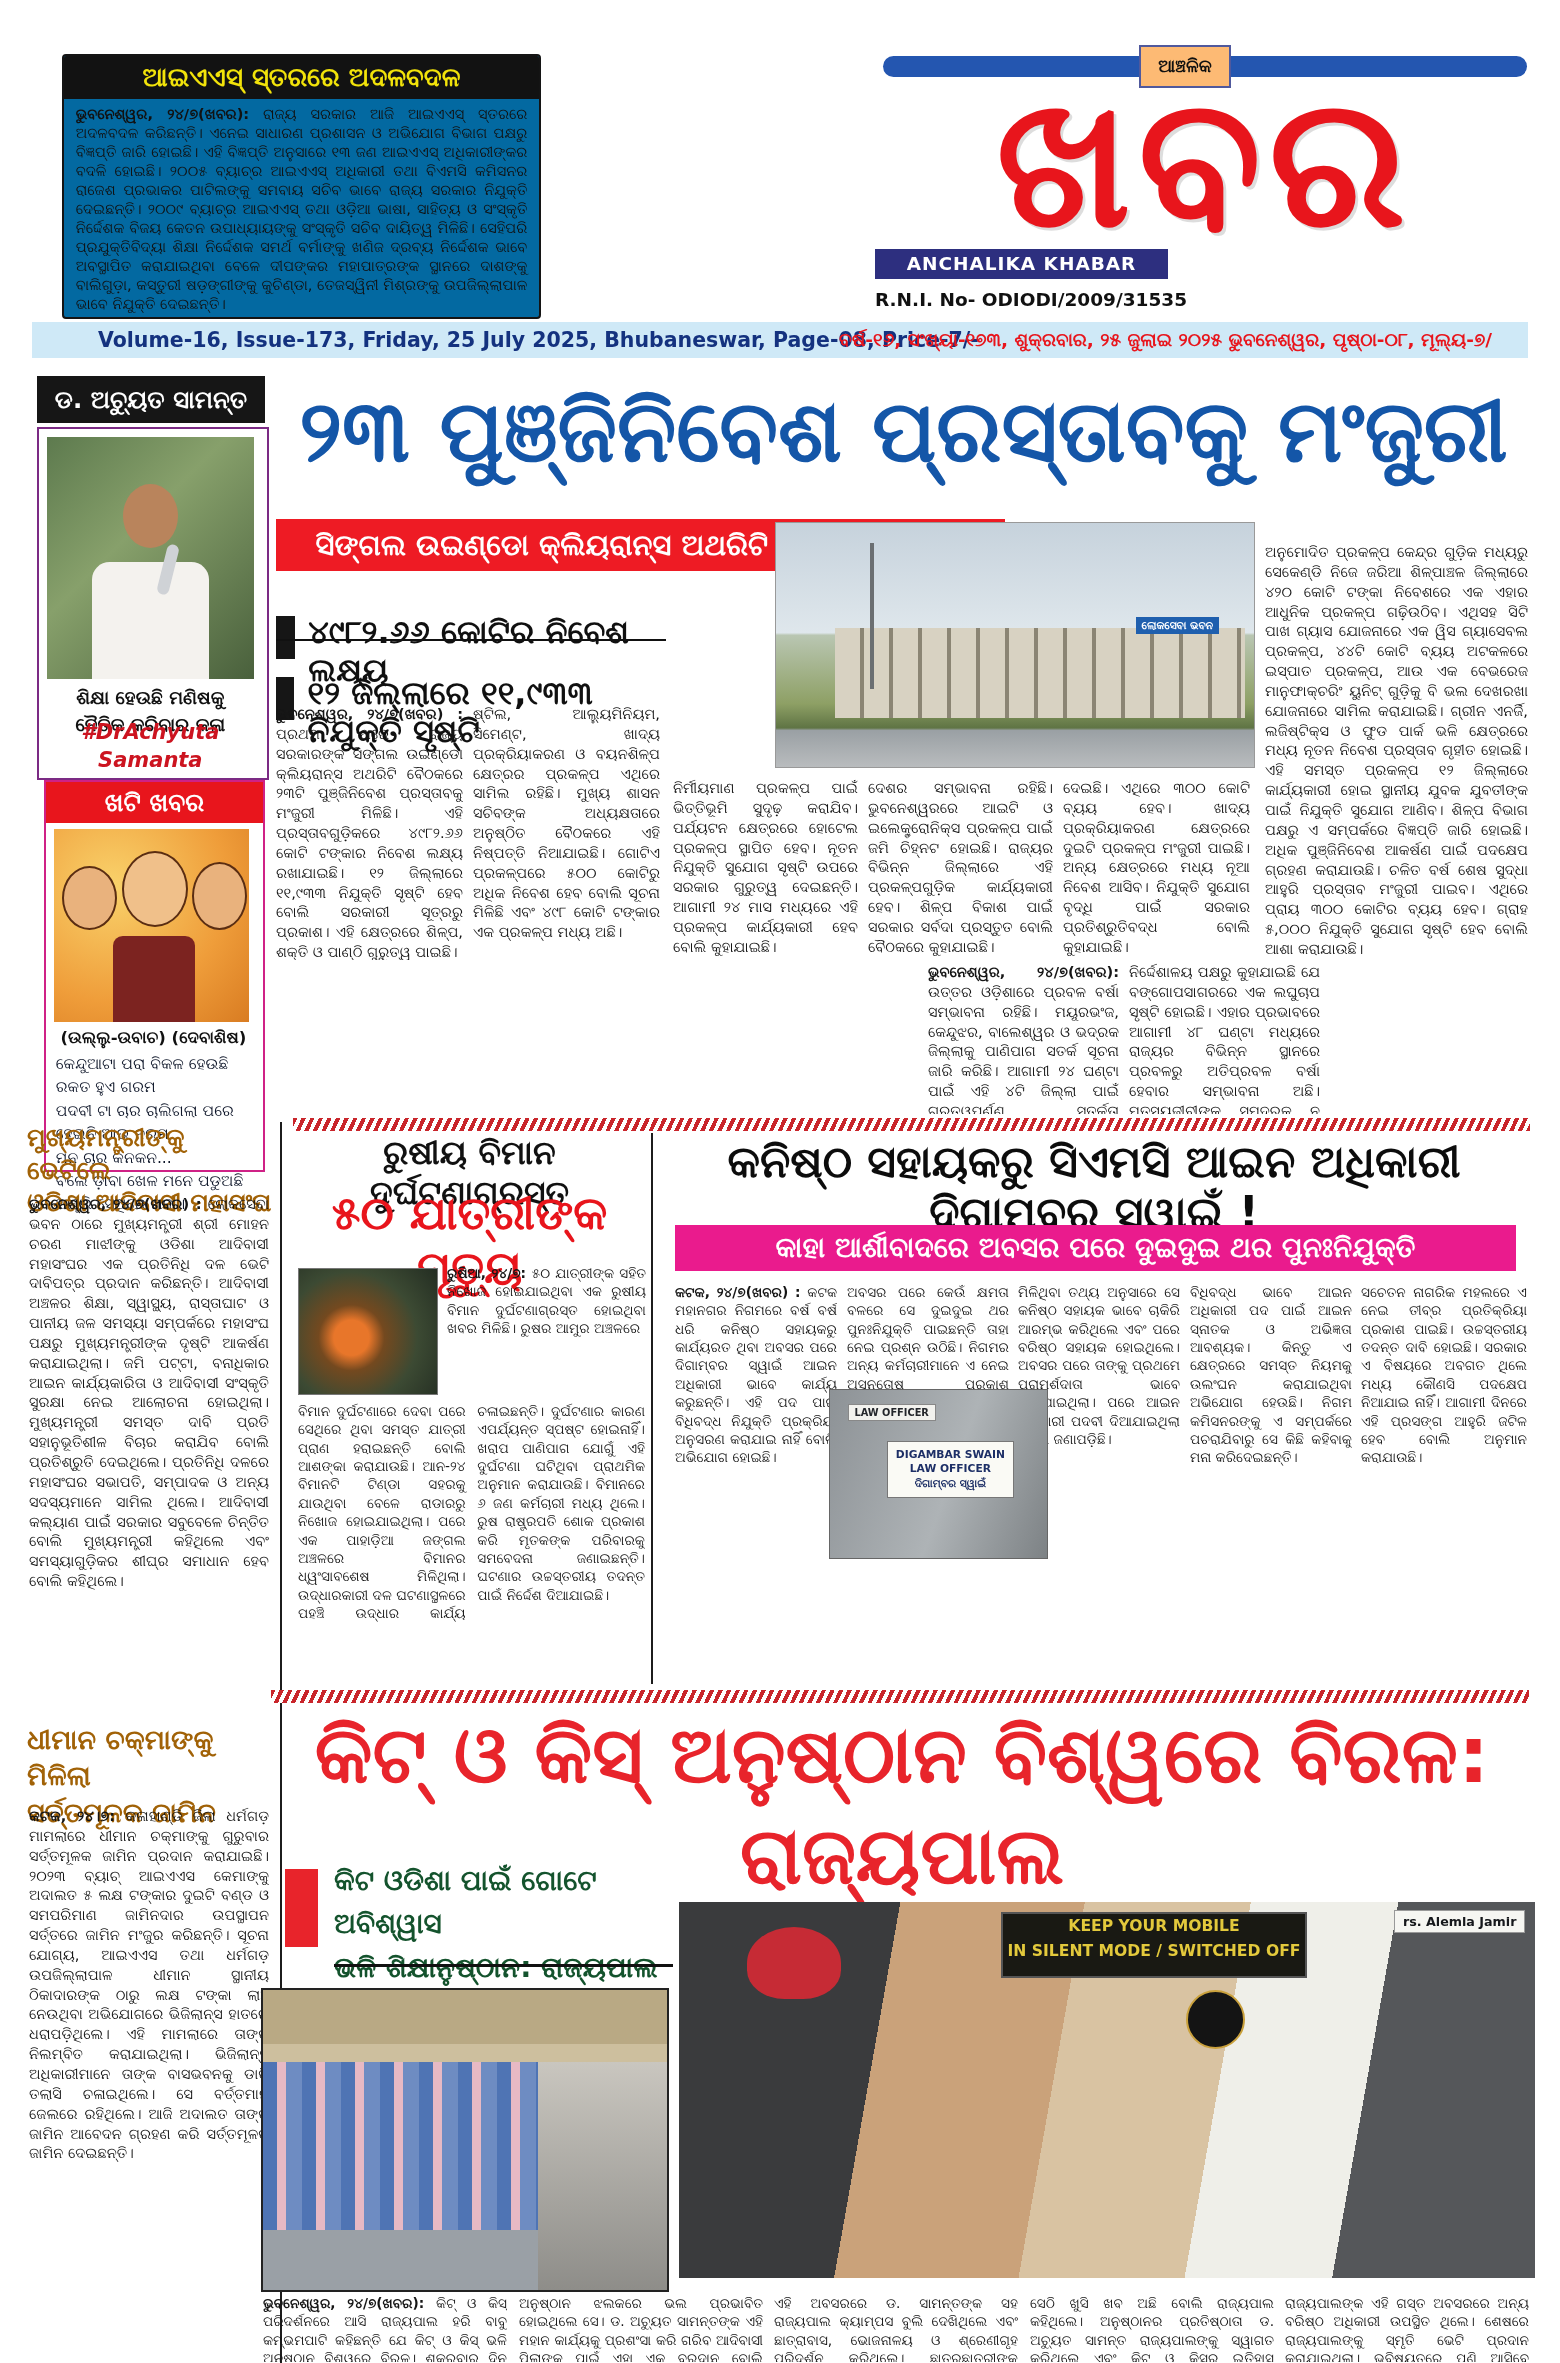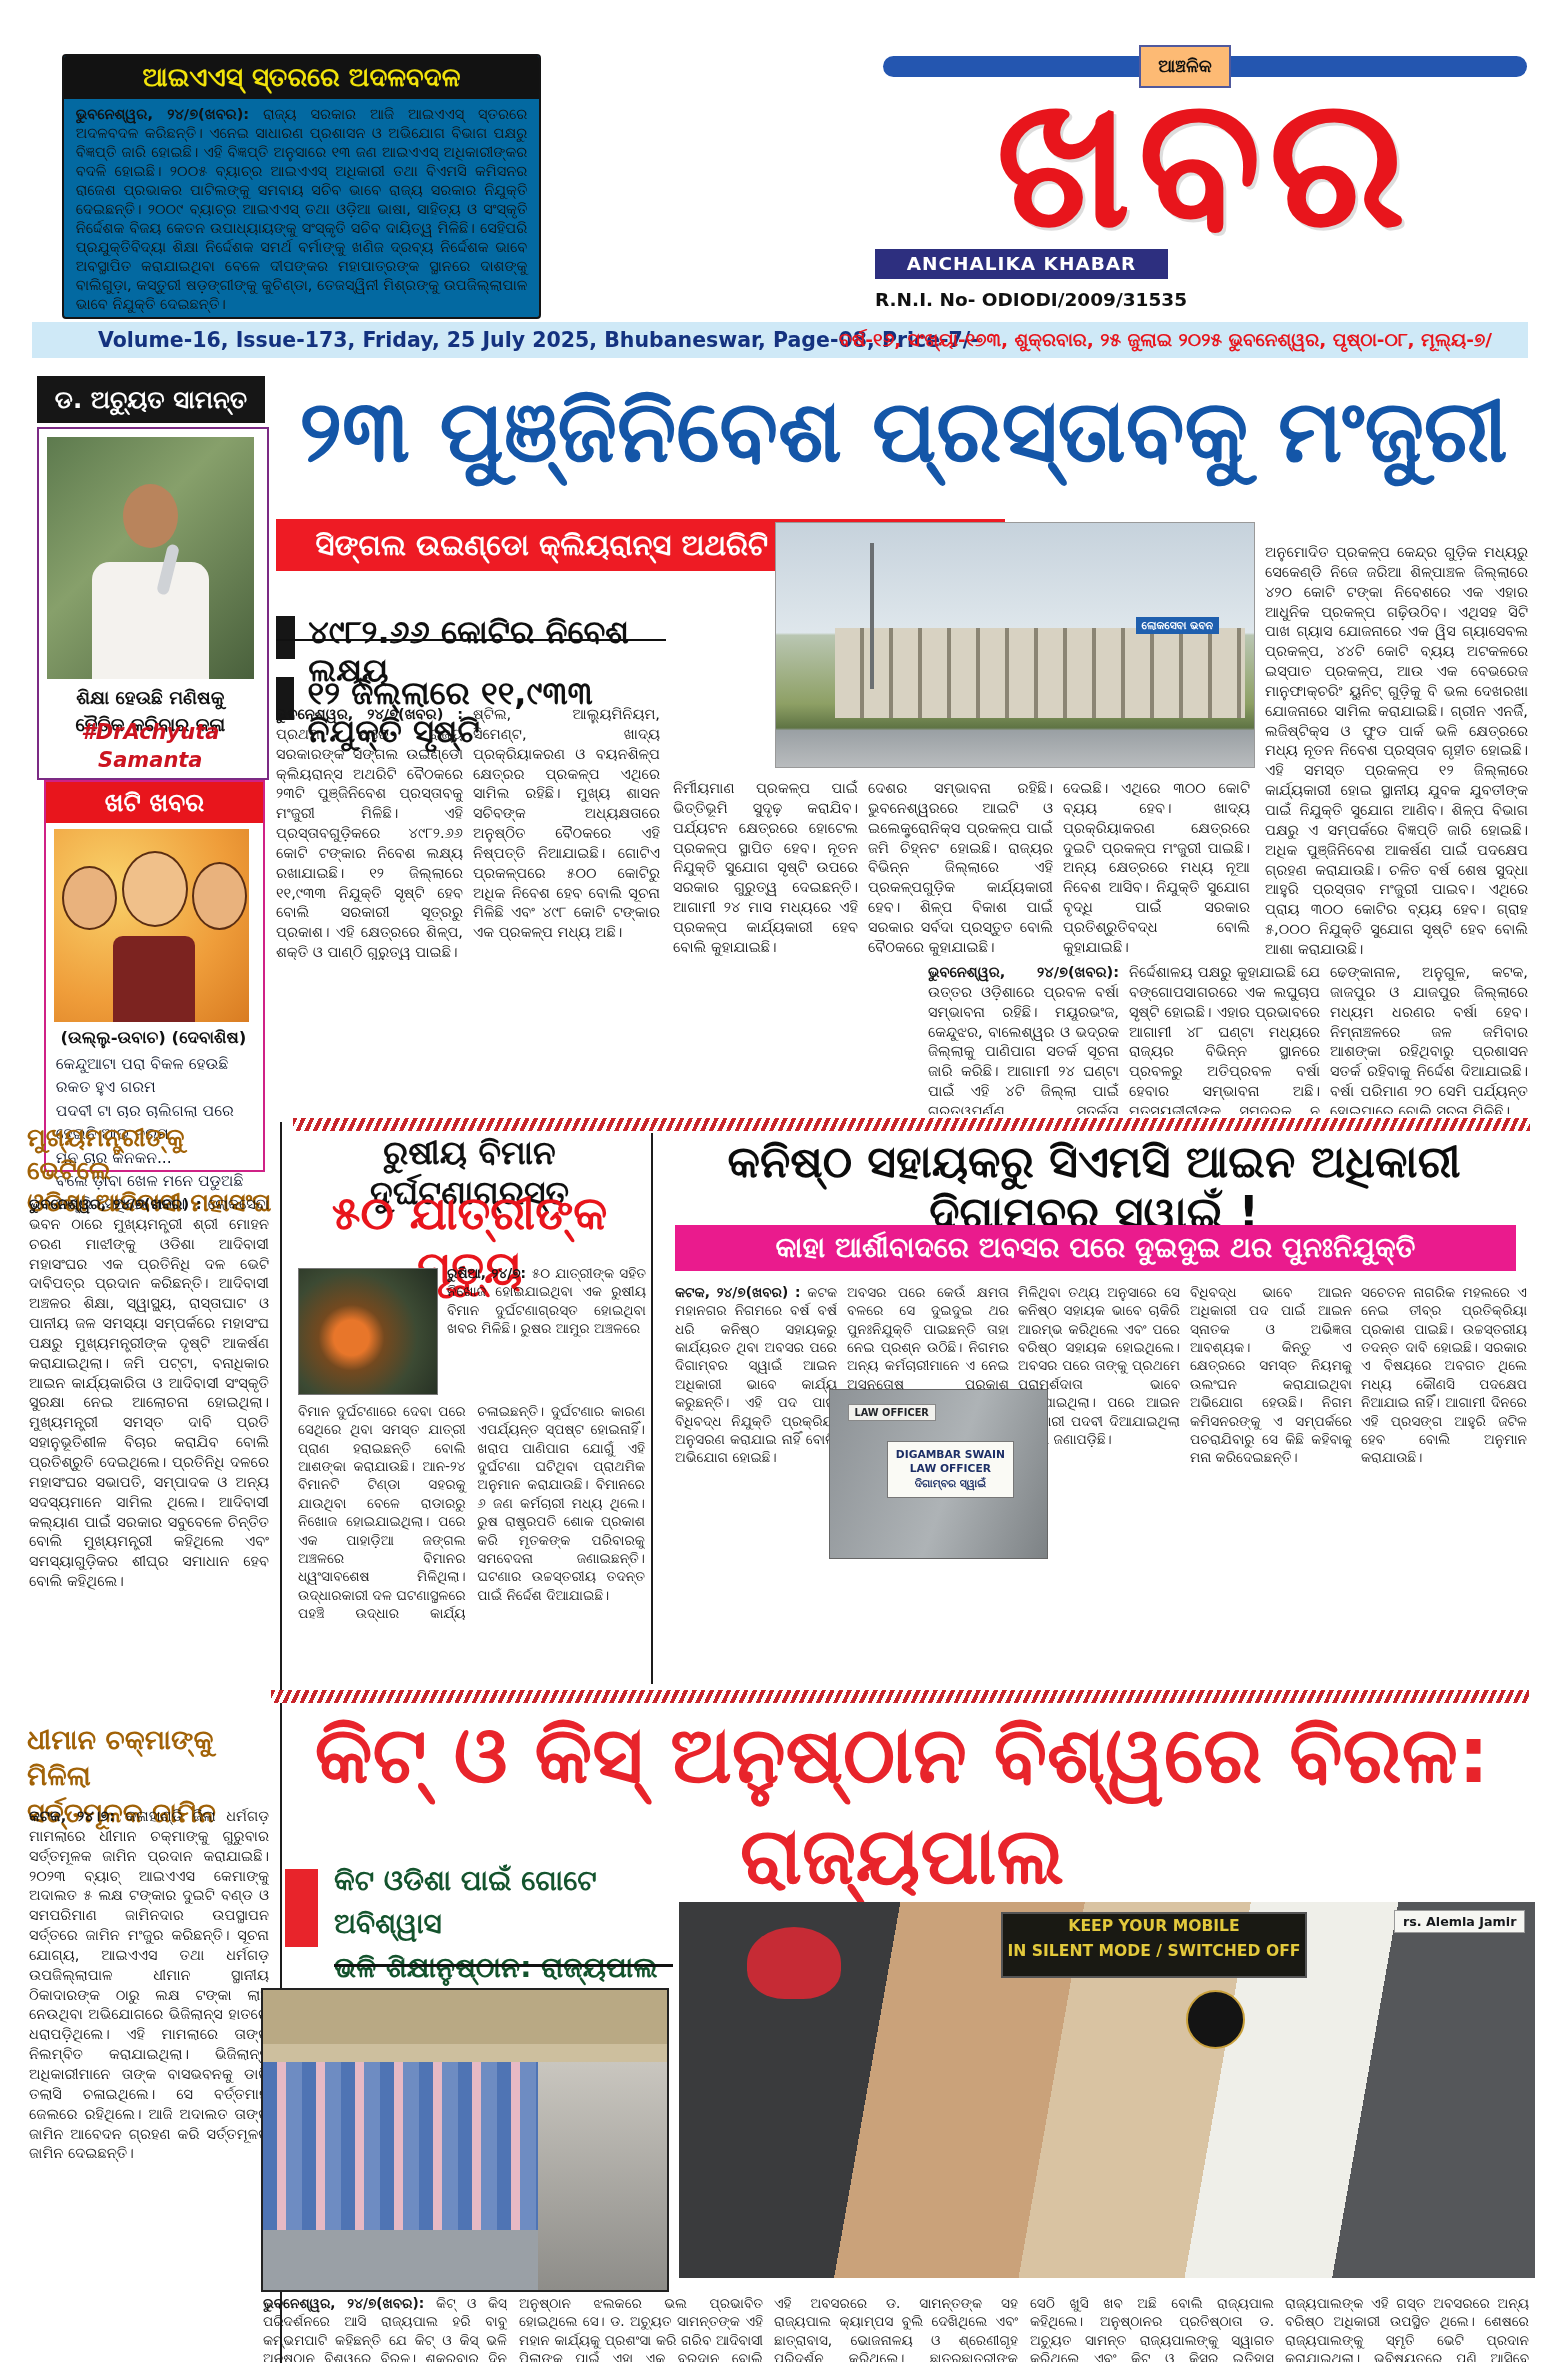--- a/index.html
+++ b/index.html
@@ -199,21 +199,20 @@
   <div class="col" style="left:473px;top:704px;width:187px;height:256px;">ଷ୍ଟିଲ, ଆଲ୍ୟୁମିନିୟମ, ସିମେଣ୍ଟ, ଖାଦ୍ୟ ପ୍ରକ୍ରିୟାକରଣ ଓ ବୟନଶିଳ୍ପ କ୍ଷେତ୍ରର ପ୍ରକଳ୍ପ ଏଥିରେ ସାମିଲ ରହିଛି। ମୁଖ୍ୟ ଶାସନ ସଚିବଙ୍କ ଅଧ୍ୟକ୍ଷତାରେ ଅନୁଷ୍ଠିତ ବୈଠକରେ ଏହି ନିଷ୍ପତ୍ତି ନିଆଯାଇଛି। ଗୋଟିଏ ପ୍ରକଳ୍ପରେ ୫୦୦ କୋଟିରୁ ଅଧିକ ନିବେଶ ହେବ ବୋଲି ସୂଚନା ମିଳିଛି ଏବଂ ୪୯୮ କୋଟି ଟଙ୍କାର ଏକ ପ୍ରକଳ୍ପ ମଧ୍ୟ ଅଛି।</div>
   <div class="col" style="left:673px;top:778px;width:185px;height:181px;">ନିର୍ମୀୟମାଣ ପ୍ରକଳ୍ପ ପାଇଁ ଭିତ୍ତିଭୂମି ସୁଦୃଢ଼ କରାଯିବ। ପର୍ଯ୍ୟଟନ କ୍ଷେତ୍ରରେ ହୋଟେଲ ପ୍ରକଳ୍ପ ସ୍ଥାପିତ ହେବ। ନୂତନ ନିଯୁକ୍ତି ସୁଯୋଗ ସୃଷ୍ଟି ଉପରେ ସରକାର ଗୁରୁତ୍ୱ ଦେଇଛନ୍ତି। ଆଗାମୀ ୨୪ ମାସ ମଧ୍ୟରେ ଏହି ପ୍ରକଳ୍ପ କାର୍ଯ୍ୟକାରୀ ହେବ ବୋଲି କୁହାଯାଇଛି।</div>
   <div class="col" style="left:868px;top:778px;width:185px;height:181px;">ଦେଶର ସମ୍ଭାବନା ରହିଛି। ଭୁବନେଶ୍ୱରରେ ଆଇଟି ଓ ଇଲେକ୍ଟ୍ରୋନିକ୍ସ ପ୍ରକଳ୍ପ ପାଇଁ ଜମି ଚିହ୍ନଟ ହୋଇଛି। ରାଜ୍ୟର ବିଭିନ୍ନ ଜିଲ୍ଲାରେ ଏହି ପ୍ରକଳ୍ପଗୁଡ଼ିକ କାର୍ଯ୍ୟକାରୀ ହେବ। ଶିଳ୍ପ ବିକାଶ ପାଇଁ ସରକାର ସର୍ବଦା ପ୍ରସ୍ତୁତ ବୋଲି ବୈଠକରେ କୁହାଯାଇଛି।</div>
   <div class="col" style="left:1063px;top:778px;width:187px;height:181px;">ଦେଇଛି। ଏଥିରେ ୩୦୦ କୋଟି ବ୍ୟୟ ହେବ। ଖାଦ୍ୟ ପ୍ରକ୍ରିୟାକରଣ କ୍ଷେତ୍ରରେ ଦୁଇଟି ପ୍ରକଳ୍ପ ମଂଜୁରୀ ପାଇଛି। ଅନ୍ୟ କ୍ଷେତ୍ରରେ ମଧ୍ୟ ନୂଆ ନିବେଶ ଆସିବ। ନିଯୁକ୍ତି ସୁଯୋଗ ବୃଦ୍ଧି ପାଇଁ ସରକାର ପ୍ରତିଶ୍ରୁତିବଦ୍ଧ ବୋଲି କୁହାଯାଇଛି।</div>
 
   <div class="col" style="left:928px;top:962px;width:191px;height:152px;">
     <span class="b">ଭୁବନେଶ୍ୱର, ୨୪/୭(ଖବର): </span>
     <span>ଉତ୍ତର ଓଡ଼ିଶାରେ ପ୍ରବଳ ବର୍ଷା ସମ୍ଭାବନା ରହିଛି। ମୟୂରଭଂଜ, କେନ୍ଦୁଝର, ବାଲେଶ୍ୱର ଓ ଭଦ୍ରକ ଜିଲ୍ଲାକୁ ପାଣିପାଗ ସତର୍କ ସୂଚନା ଜାରି କରିଛି। ଆଗାମୀ ୨୪ ଘଣ୍ଟା ପାଇଁ ଏହି ୪ଟି ଜିଲ୍ଲା ପାଇଁ ଗୁରୁତ୍ୱପୂର୍ଣ୍ଣ ସତର୍କତା କୁହାଯାଇଛି। ଆଞ୍ଚଳିକ ପାଣିପାଗ ବିଜ୍ଞାନ</span>
   </div>
   <div class="col" style="left:1129px;top:962px;width:191px;height:152px;">ନିର୍ଦ୍ଦେଶାଳୟ ପକ୍ଷରୁ କୁହାଯାଇଛି ଯେ ବଙ୍ଗୋପସାଗରରେ ଏକ ଲଘୁଚାପ ସୃଷ୍ଟି ହୋଇଛି। ଏହାର ପ୍ରଭାବରେ ଆଗାମୀ ୪୮ ଘଣ୍ଟା ମଧ୍ୟରେ ରାଜ୍ୟର ବିଭିନ୍ନ ସ୍ଥାନରେ ପ୍ରବଳରୁ ଅତିପ୍ରବଳ ବର୍ଷା ହେବାର ସମ୍ଭାବନା ଅଛି। ମତ୍ସ୍ୟଜୀବୀଙ୍କୁ ସମୁଦ୍ରକୁ ନ ଯିବାକୁ ପରାମର୍ଶ ଦିଆଯାଇଛି।</div>
-  <div class="col" style="left:1330px;top:962px;width:198px;height:152px;">ଢେଙ୍କାନାଳ, ଅନୁଗୁଳ, କଟକ, ଜାଜପୁର ଓ ଯାଜପୁର ଜିଲ୍ଲାରେ ମଧ୍ୟମ ଧରଣର ବର୍ଷା ହେବ। ନିମ୍ନାଞ୍ଚଳରେ ଜଳ ଜମିବାର ଆଶଙ୍କା ରହିଥିବାରୁ ପ୍ରଶାସନ ସତର୍କ ରହିବାକୁ ନିର୍ଦ୍ଦେଶ ଦିଆଯାଇଛି। ବର୍ଷା ପରିମାଣ ୨୦ ସେମି ପର୍ଯ୍ୟନ୍ତ ହୋଇପାରେ ବୋଲି ସୂଚନା ମିଳିଛି।</div>
   <div class="abs hatch" style="left:293px;top:1118px;width:1237px;"></div>
 
   <div class="abs ctr b" style="left:293px;top:1133px;width:353px;font-size:33px;color:#111;">ରୁଷୀୟ ବିମାନ ଦୁର୍ଘଟଣାଗ୍ରସ୍ତ</div>
   <div class="abs ctr b" style="left:293px;top:1186px;width:353px;font-size:46px;color:#e8151c;">୫୦ ଯାତ୍ରୀଙ୍କ ମୃତ୍ୟୁ</div>
   <div class="abs ru-photo"></div>
   <div class="col smcol" style="left:447px;top:1264px;width:199px;height:133px;">
     <span class="b">ରୁଷିଆ, ୨୪/୭: </span>
     <span>୫୦ ଯାତ୍ରୀଙ୍କ ସହିତ ନିଖୋଜ ହୋଇଯାଇଥିବା ଏକ ରୁଷୀୟ ବିମାନ ଦୁର୍ଘଟଣାଗ୍ରସ୍ତ ହୋଇଥିବା ଖବର ମିଳିଛି। ରୁଷର ଆମୁର ଅଞ୍ଚଳରେ</span>
   </div>
   <div class="col smcol" style="left:298px;top:1402px;width:347px;height:281px;column-count:2;column-gap:11.7px;">ବିମାନ ଦୁର୍ଘଟଣାରେ ଦେବା ପରେ ସେଥିରେ ଥିବା ସମସ୍ତ ଯାତ୍ରୀ ପ୍ରାଣ ହରାଇଛନ୍ତି ବୋଲି ଆଶଙ୍କା କରାଯାଉଛି। ଆନ-୨୪ ବିମାନଟି ଟିଣ୍ଡା ସହରକୁ ଯାଉଥିବା ବେଳେ ରାଡାରରୁ ନିଖୋଜ ହୋଇଯାଇଥିଲା। ପରେ ଏକ ପାହାଡ଼ିଆ ଜଙ୍ଗଲ ଅଞ୍ଚଳରେ ବିମାନର ଧ୍ୱଂସାବଶେଷ ମିଳିଥିଲା। ଉଦ୍ଧାରକାରୀ ଦଳ ଘଟଣାସ୍ଥଳରେ ପହଞ୍ଚି ଉଦ୍ଧାର କାର୍ଯ୍ୟ ଚଳାଇଛନ୍ତି। ଦୁର୍ଘଟଣାର କାରଣ ଏପର୍ଯ୍ୟନ୍ତ ସ୍ପଷ୍ଟ ହୋଇନାହିଁ। ଖରାପ ପାଣିପାଗ ଯୋଗୁଁ ଏହି ଦୁର୍ଘଟଣା ଘଟିଥିବା ପ୍ରାଥମିକ ଅନୁମାନ କରାଯାଉଛି। ବିମାନରେ ୬ ଜଣ କର୍ମଚାରୀ ମଧ୍ୟ ଥିଲେ। ରୁଷ ରାଷ୍ଟ୍ରପତି ଶୋକ ପ୍ରକାଶ କରି ମୃତକଙ୍କ ପରିବାରକୁ ସମବେଦନା ଜଣାଇଛନ୍ତି। ଘଟଣାର ଉଚ୍ଚସ୍ତରୀୟ ତଦନ୍ତ ପାଇଁ ନିର୍ଦ୍ଦେଶ ଦିଆଯାଇଛି।</div>

